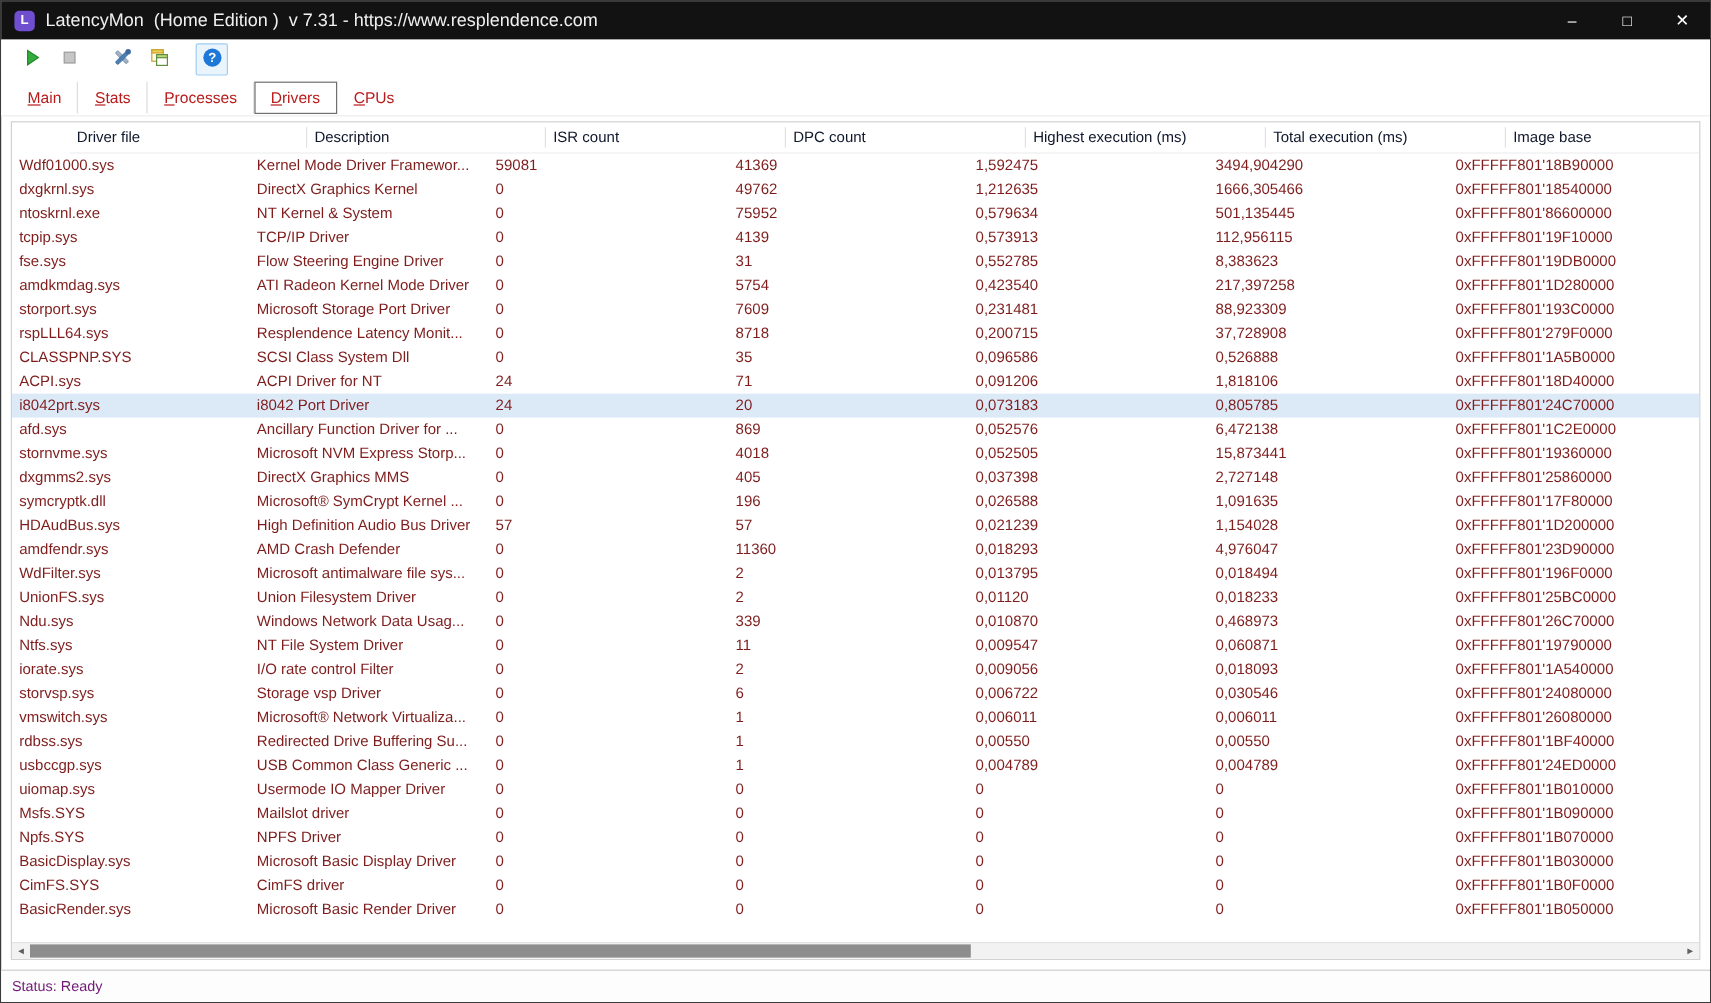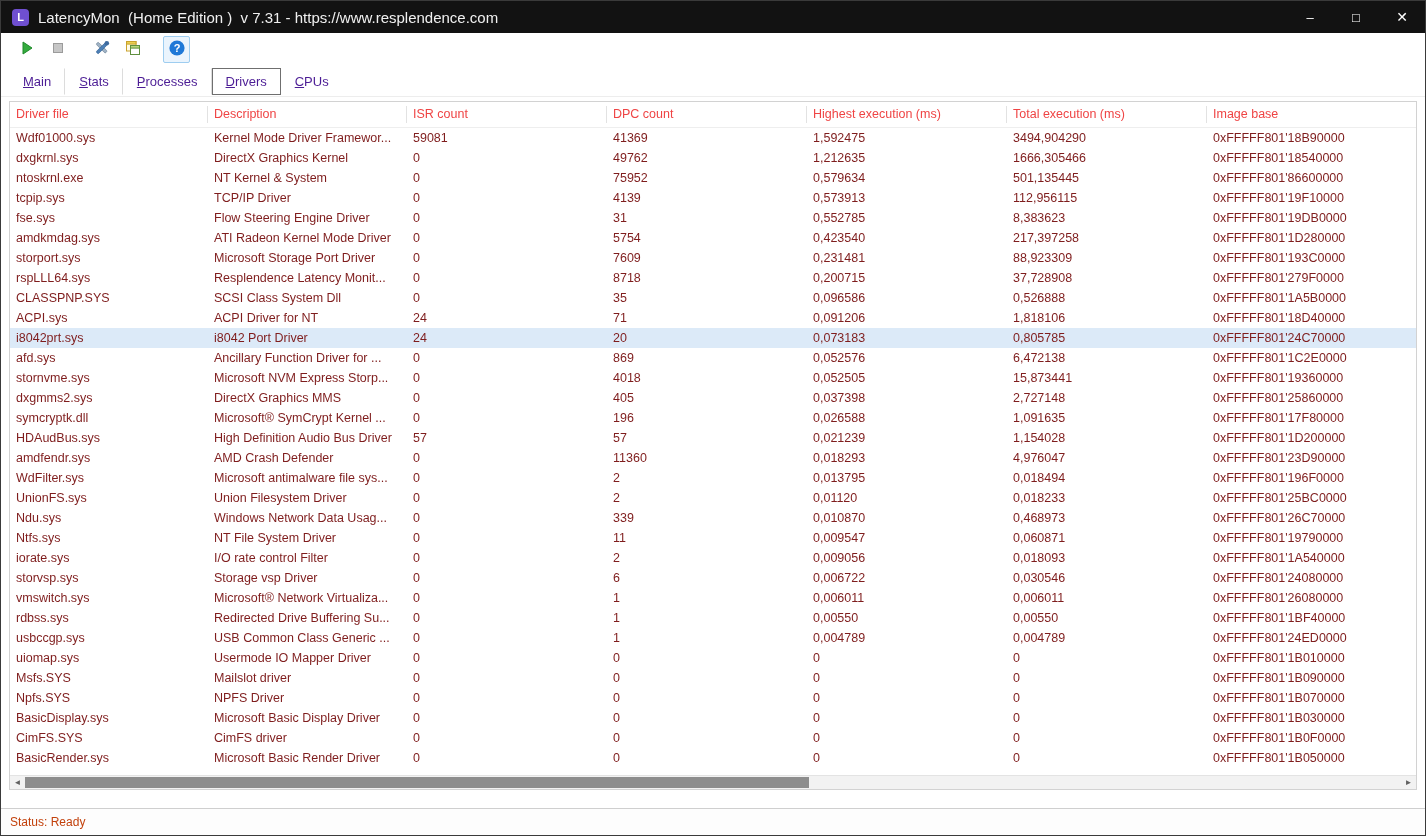--- a/index.html
+++ b/index.html
@@ -27,49 +27,49 @@
   
   .toolbar { flex:0 0 33px; display:flex; align-items:center; padding-left:12px; background:#fff; }
   .tool-btn { width:27px; height:27px; display:flex; align-items:center; justify-content:center;
               background:none; border:1px solid transparent; padding:0; margin-right:4px; }
   .tool-btn.help-active { border:1px solid #9ecdf0; background:#eaf4fd; border-radius:2px; }
   .group-gap { width:13px; }
 
   
   .tabstrip { flex:0 0 31px; display:flex; align-items:center; padding-left:8px; font-size:13px;
               background:#fff; border-bottom:1px solid #ededed; }
-  .tab { padding:5px 13px; border:1px solid transparent; border-right:1px solid #dcdcdc; color:#4c1d95; }
+  .tab { padding:5px 13px; border:1px solid transparent; border-right:1px solid #dcdcdc; color:#b91c1c; }
   .tab.active { border:1px solid #6f6f6f; border-right:1px solid #6f6f6f; margin:0 0; }
   .tab:last-child { border-right:1px solid transparent; }
   .tab::first-letter { text-decoration:underline; }
 
   
   .table-wrap { flex:1; margin:4px 8px 8px 8px; border:1px solid #d2d2d2; display:flex;
                 flex-direction:column; overflow:hidden;
                 --cols: 198px 199px 200px 200px 200px 200px minmax(190px,1fr); }
   .thead { flex:0 0 26px; display:grid; grid-template-columns:var(--cols); align-items:center;
-           font-size:12.5px; color:#ef4444; border-bottom:1px solid #eee; }
+           font-size:12.5px; color:#0f172a; border-bottom:1px solid #eee;margin-left:48px; }
   .th { padding-left:6px; height:17px; line-height:17px; border-right:1px solid #e2e2e2;
         white-space:nowrap; overflow:hidden; }
   .th:last-child { border-right:none; }
   .tbody { flex:1; overflow:hidden; font-size:12.5px; color:#7f1d1d; }
   .tr { display:grid; grid-template-columns:var(--cols); height:20px; align-items:center; }
   .tr.selected { background:#dceaf8; }
   .td { padding-left:6px; white-space:nowrap; overflow:hidden; }
 
   
   .hscroll { flex:0 0 14px; display:flex; background:#f2f2f2; border-top:1px solid #e3e3e3; }
   .scroll-arrow { width:15px; display:flex; align-items:center; justify-content:center;
                   font-size:8px; color:#606060; }
   .scroll-track { flex:1; position:relative; }
   .scroll-thumb { position:absolute; left:0; top:1px; bottom:1px; width:57%; background:#8d8d8d; }
 
   
   .statusbar { flex:0 0 27px; border-top:1px solid #cfcfcf; display:flex; align-items:center;
-               padding-left:9px; font-size:12px; color:#c2410c; background:#fdfdfd;margin-top:10px; }
+               padding-left:9px; font-size:12px; color:#701a75; background:#fdfdfd; }
 </style>
 </head>
 <body>
 
 <div class="window">
 
   <div class="titlebar">
     <div class="app-icon">L</div>
     <div class="title">LatencyMon  (Home Edition )  v 7.31 - https://www.resplendence.com</div>
     <div class="win-controls">

